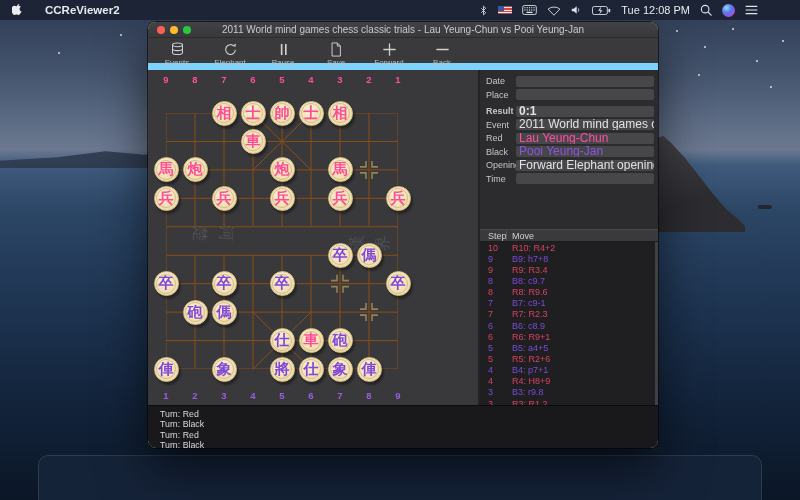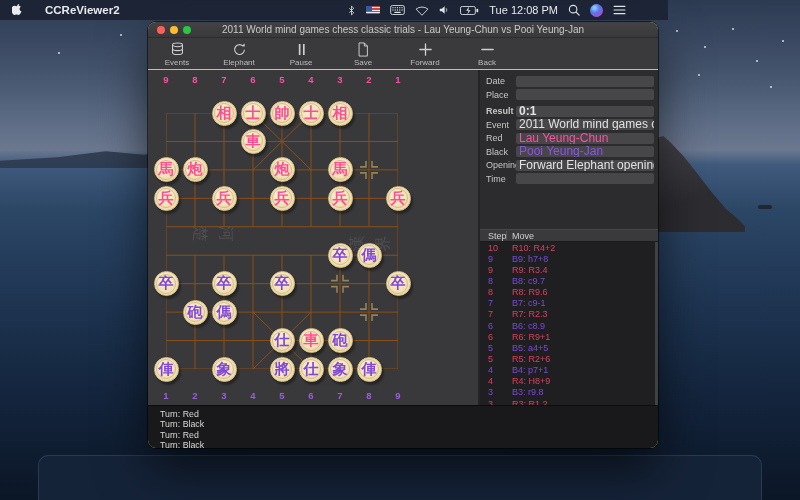--- a/index.html
+++ b/index.html
@@ -10,21 +10,21 @@
   .desktop { position:absolute; inset:0; background:
       linear-gradient(180deg, #2c3a52 0%, #44536c 14%, #5c6b84 24%, #6b7890 30%, #3f5a7c 33%, #2c4666 42%, #1d3350 62%, #13243c 80%, #0b1626 100%); }
   .ridge { position:absolute; left:0; top:144px; width:480px; height:24px; background:#2e3a4e;
       clip-path:polygon(0 100%, 0 70%, 12% 55%, 22% 30%, 30% 45%, 40% 20%, 52% 50%, 64% 35%, 78% 60%, 100% 75%, 100% 100%); opacity:.9; }
   .cliff { position:absolute; left:650px; top:136px; width:95px; height:96px; background:linear-gradient(160deg,#46464c,#2c2c31 60%);
       clip-path:polygon(0 100%, 0 4%, 14% 0, 22% 7%, 36% 22%, 52% 42%, 66% 60%, 80% 76%, 92% 86%, 100% 94%, 100% 100%); }
   .rock { position:absolute; left:758px; top:205px; width:14px; height:4px; border-radius:2px; background:#23262c; }
   .star { position:absolute; width:2px; height:2px; border-radius:50%; background:rgba(255,255,255,.8); }
 
   
-  .menubar { position:absolute; left:0; top:0; width:668px; height:20px; background:rgba(27,34,51,.93);
+  .menubar { position:absolute; left:0; top:0; width:800px; height:20px; background:rgba(27,34,51,.93);
       display:flex; align-items:center; color:#e8eaef; font-size:11.5px; z-index:50; }
   .mb-left { display:flex; align-items:center; gap:0; }
   .apple { padding:0 10px 0 12px; display:flex; align-items:center; }
   .app-name { font-weight:bold; padding:0 10px; }
   .menu-item { padding:0 9px; }
   .mb-right { margin-left:auto; display:flex; align-items:center; gap:10px; padding-right:42px; }
   .mb-right .sicon { display:flex; align-items:center; }
   .clock { font-size:11px; white-space:nowrap; }
   .flag { width:14px; height:8px; background:repeating-linear-gradient(180deg,#c44 0 1.2px,#eee 1.2px 2.4px); position:relative; border-radius:1px; }
   .flag::after { content:""; position:absolute; left:0; top:0; width:6px; height:4.5px; background:#335a9e; }
@@ -33,22 +33,22 @@
   
   .window { position:absolute; left:148px; top:22px; width:510px; height:426px; border-radius:8px;
       background:#bef264; box-shadow:0 22px 50px rgba(0,0,0,.6), 0 0 0 1px rgba(0,0,0,.55); overflow:hidden; z-index:40; }
   .titlebar { position:absolute; left:0; top:0; width:100%; height:16px; background:linear-gradient(#424245,#39393c);
       border-bottom:1px solid #2c2c2e; display:flex; align-items:center; }
   .lights { position:absolute; left:9px; top:4px; display:flex; gap:5px; }
   .light { width:8px; height:8px; border-radius:50%; }
   .l-red{background:#ff5f57;} .l-yellow{background:#febc2e;} .l-green{background:#28c840;}
   .win-title { width:100%; text-align:center; font-size:10px; color:#c9c9c9; white-space:nowrap; }
 
-  .toolbar { position:absolute; left:0; top:16px; width:100%; height:32px; background:#3a3a3d; border-bottom:1px solid #7dd3fc;
-      display:flex; align-items:flex-start; padding:3px 0 0 8px; gap:20px; }
+  .toolbar { position:absolute; left:0; top:16px; width:100%; height:32px; background:#3a3a3d; border-bottom:7px solid #7dd3fc;
+      display:flex; align-items:flex-start; padding:3px 0 0 8px; gap:11px; }
   .tb-item { display:flex; flex-direction:column; align-items:center; width:42px; color:#cfcfcf; }
   .tb-item .tb-icon { height:16px; display:flex; align-items:center; justify-content:center; }
   .tb-label { font-size:8px; color:#bdbdbd; margin-top:1px; }
 
   .content { position:absolute; left:0; top:48px; width:510px; height:335px; }
   .board-pane { position:absolute; left:0; top:0; width:330px; height:335px; background:#39393b; }
   .divider-v { position:absolute; left:330px; top:0; width:2px; height:335px; background:#232325; }
 
   .file-num { position:absolute; width:20px; text-align:center; font-size:9.5px; font-weight:bold; }
   .fn-top { color:#ff4da0; }

